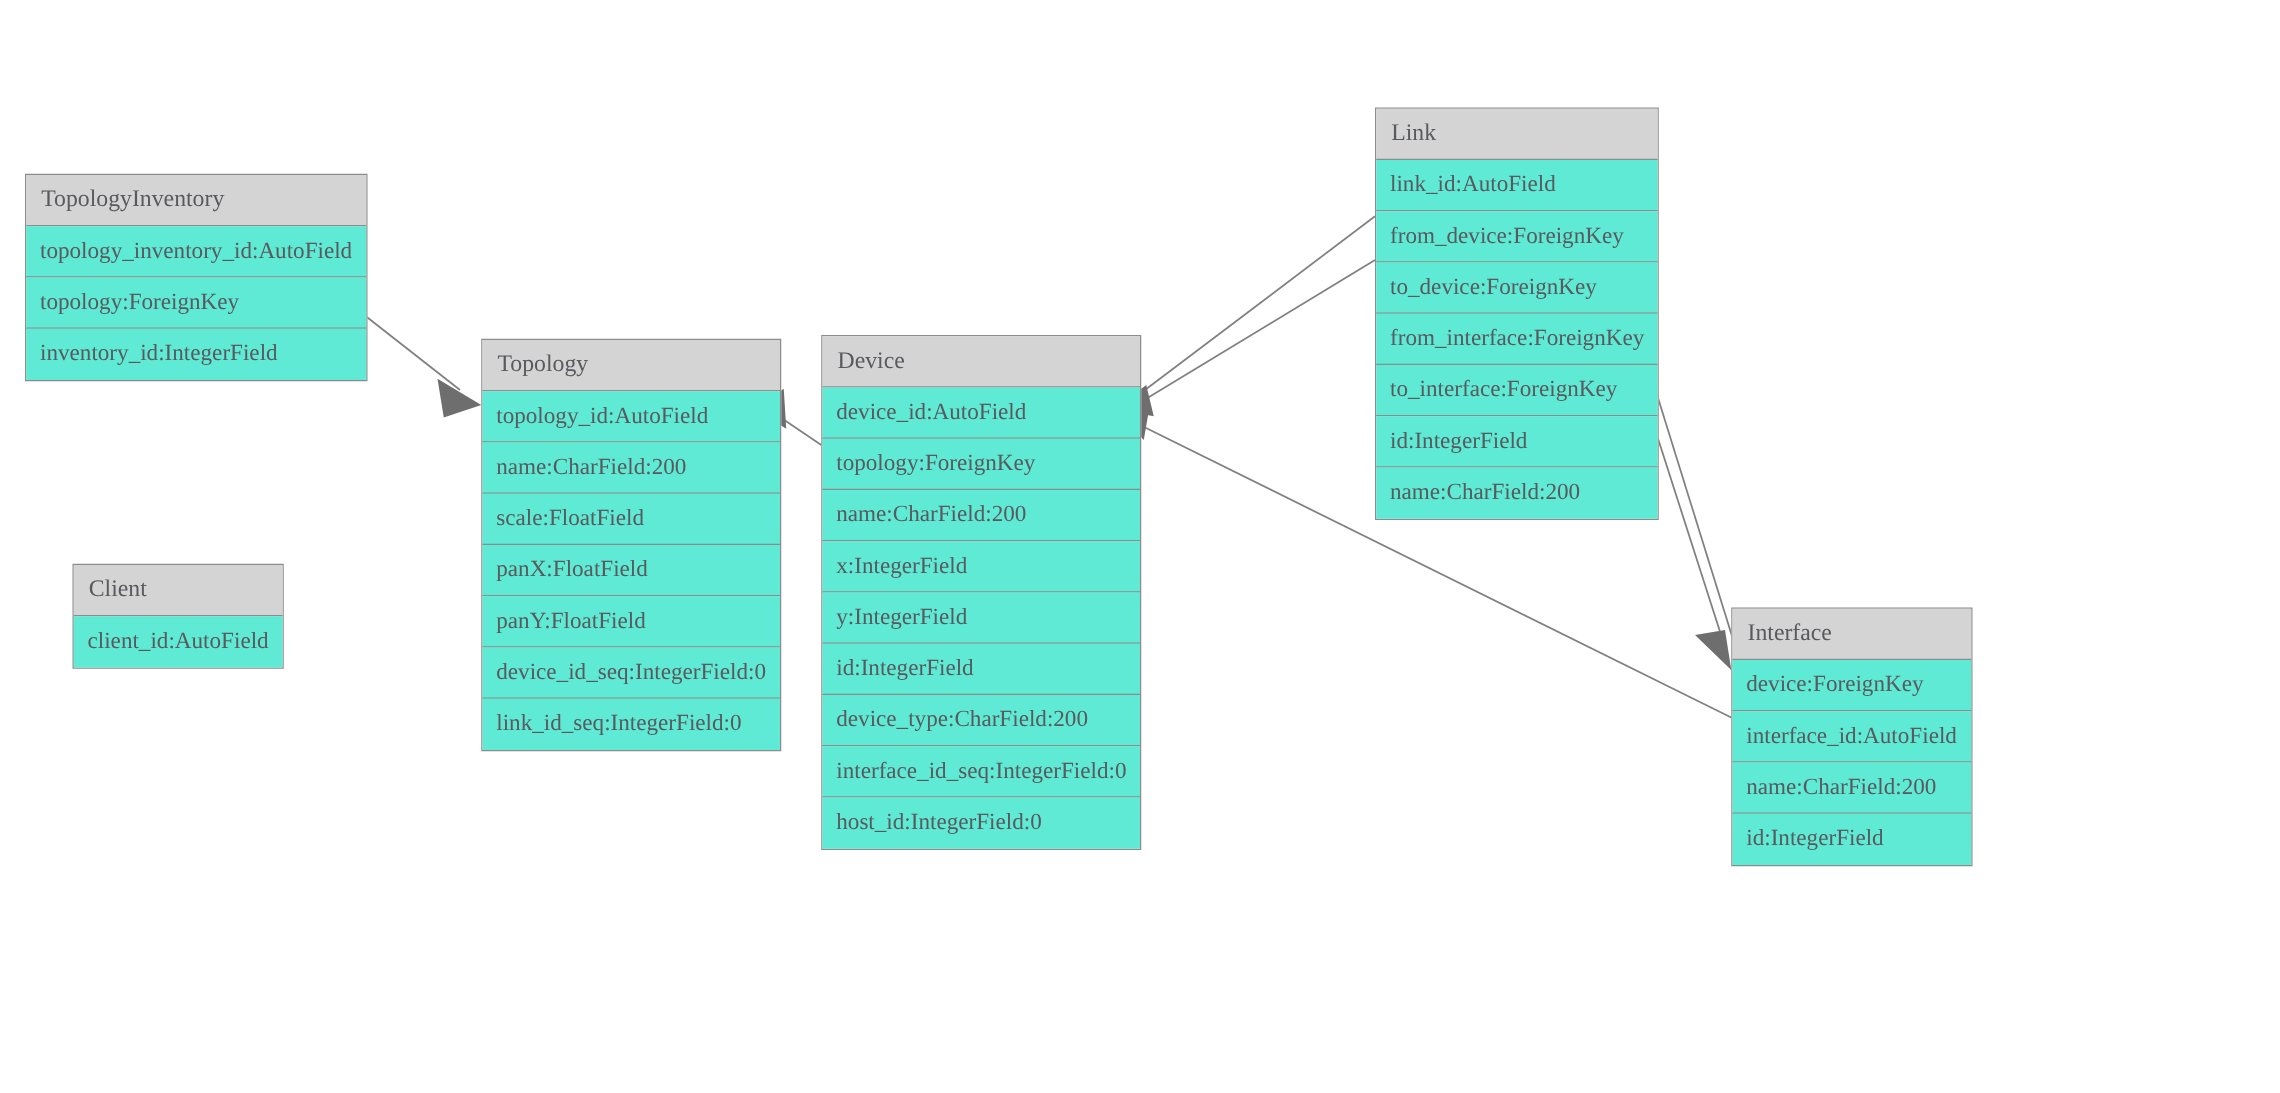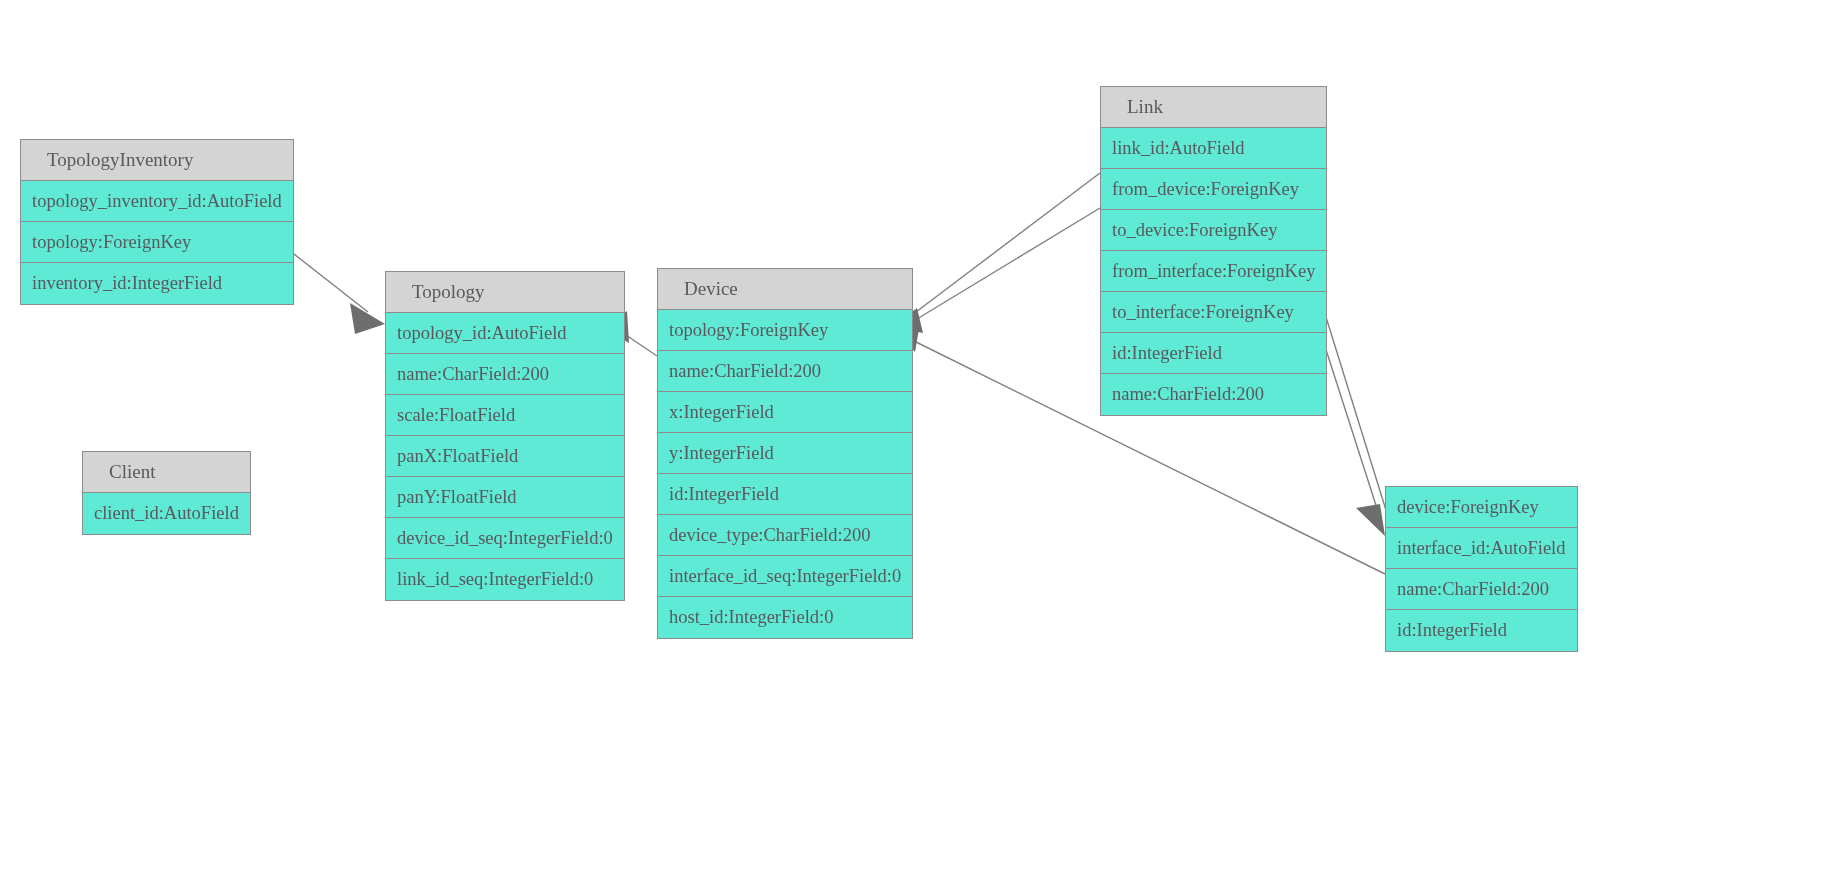--- a/index.html
+++ b/index.html
@@ -32,21 +32,21 @@
     z-index: 2;
   }
   .entity-title {
     box-sizing: border-box;
     background: #d4d4d4;
     border-bottom: 1px solid #8c8c8c;
     color: #59595e;
     font-size: 19px;
     line-height: 40px;
     height: 41px;
-    padding: 0 0 0 26px;
+    padding: 0 0 0 12px;
     white-space: nowrap;
     overflow: hidden;
   }
   .entity-field {
     box-sizing: border-box;
     border-bottom: 1px solid #8c8c8c;
     color: #59595e;
     font-size: 18.5px;
     line-height: 40px;
     height: 41px;
@@ -94,38 +94,39 @@
     </g>
   </svg>
 
   <div class="entity" style="left: 20px; top: 139px; width: 274px;">
     <div class="entity-title">TopologyInventory</div>
     <div class="entity-field">topology_inventory_id:AutoField</div>
     <div class="entity-field">topology:ForeignKey</div>
     <div class="entity-field">inventory_id:IntegerField</div>
   </div>
 
-  <div class="entity" style="left: 82px; top: 451px; width: 169px;">
+  <div class="entity" style="left: 58px; top: 451px; width: 169px;">
     <div class="entity-title">Client</div>
     <div class="entity-field">client_id:AutoField</div>
   </div>
 
   <div class="entity" style="left: 385px; top: 271px; width: 240px;">
     <div class="entity-title">Topology</div>
     <div class="entity-field">topology_id:AutoField</div>
     <div class="entity-field">name:CharField:200</div>
     <div class="entity-field">scale:FloatField</div>
     <div class="entity-field">panX:FloatField</div>
     <div class="entity-field">panY:FloatField</div>
     <div class="entity-field">device_id_seq:IntegerField:0</div>
     <div class="entity-field">link_id_seq:IntegerField:0</div>
   </div>
 
   <div class="entity" style="left: 657px; top: 268px; width: 256px;">
     <div class="entity-title">Device</div>
+    <div class="entity-field">device_id:AutoField</div>
     <div class="entity-field">topology:ForeignKey</div>
     <div class="entity-field">name:CharField:200</div>
     <div class="entity-field">x:IntegerField</div>
     <div class="entity-field">y:IntegerField</div>
     <div class="entity-field">id:IntegerField</div>
     <div class="entity-field">device_type:CharField:200</div>
     <div class="entity-field">interface_id_seq:IntegerField:0</div>
     <div class="entity-field">host_id:IntegerField:0</div>
   </div>
 
@@ -134,19 +135,20 @@
     <div class="entity-field">link_id:AutoField</div>
     <div class="entity-field">from_device:ForeignKey</div>
     <div class="entity-field">to_device:ForeignKey</div>
     <div class="entity-field">from_interface:ForeignKey</div>
     <div class="entity-field">to_interface:ForeignKey</div>
     <div class="entity-field">id:IntegerField</div>
     <div class="entity-field">name:CharField:200</div>
   </div>
 
   <div class="entity" style="left: 1385px; top: 486px; width: 193px;">
+    <div class="entity-title">Interface</div>
     <div class="entity-field">device:ForeignKey</div>
     <div class="entity-field">interface_id:AutoField</div>
     <div class="entity-field">name:CharField:200</div>
     <div class="entity-field">id:IntegerField</div>
   </div>
 
 </div>
 
 </body></html>

